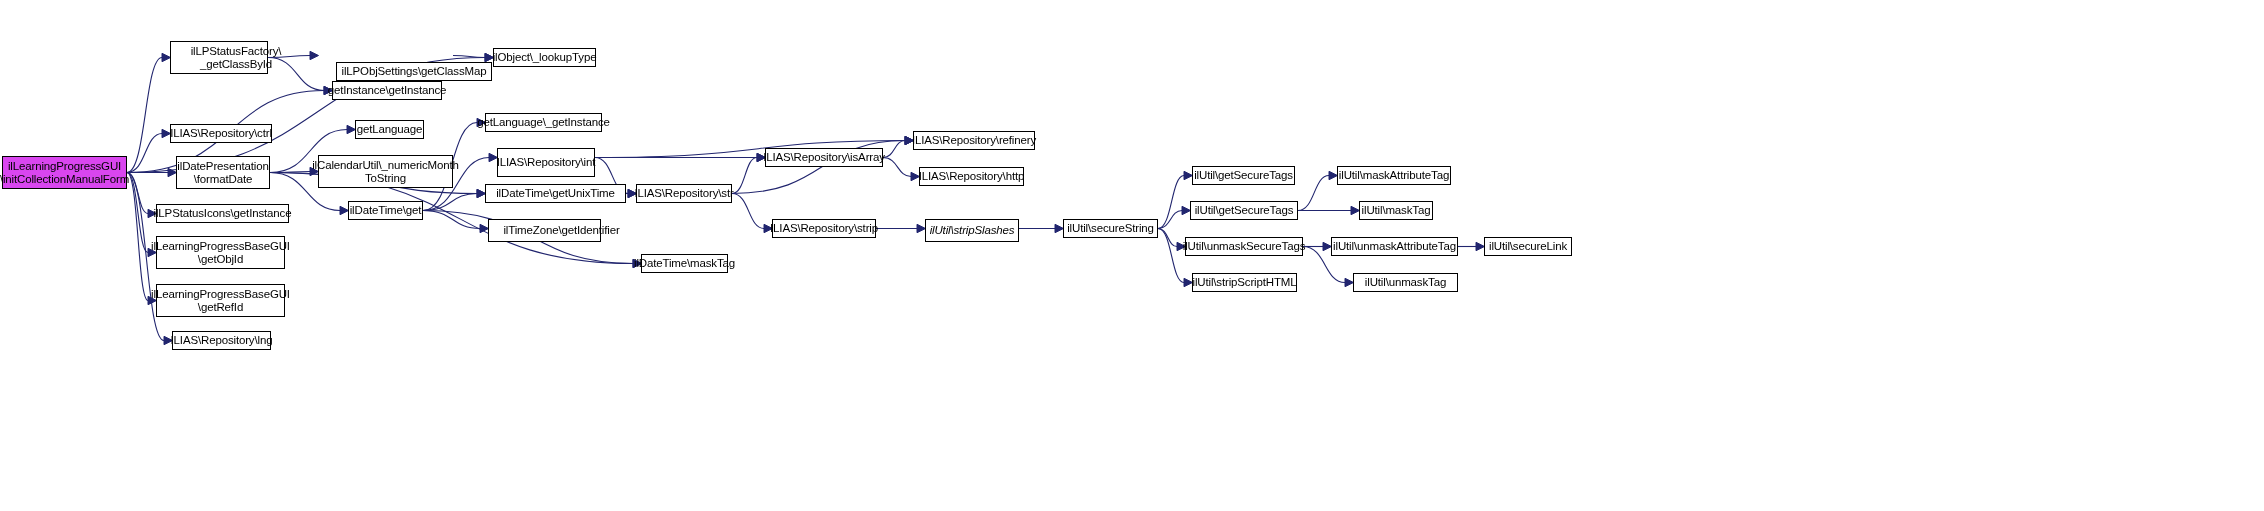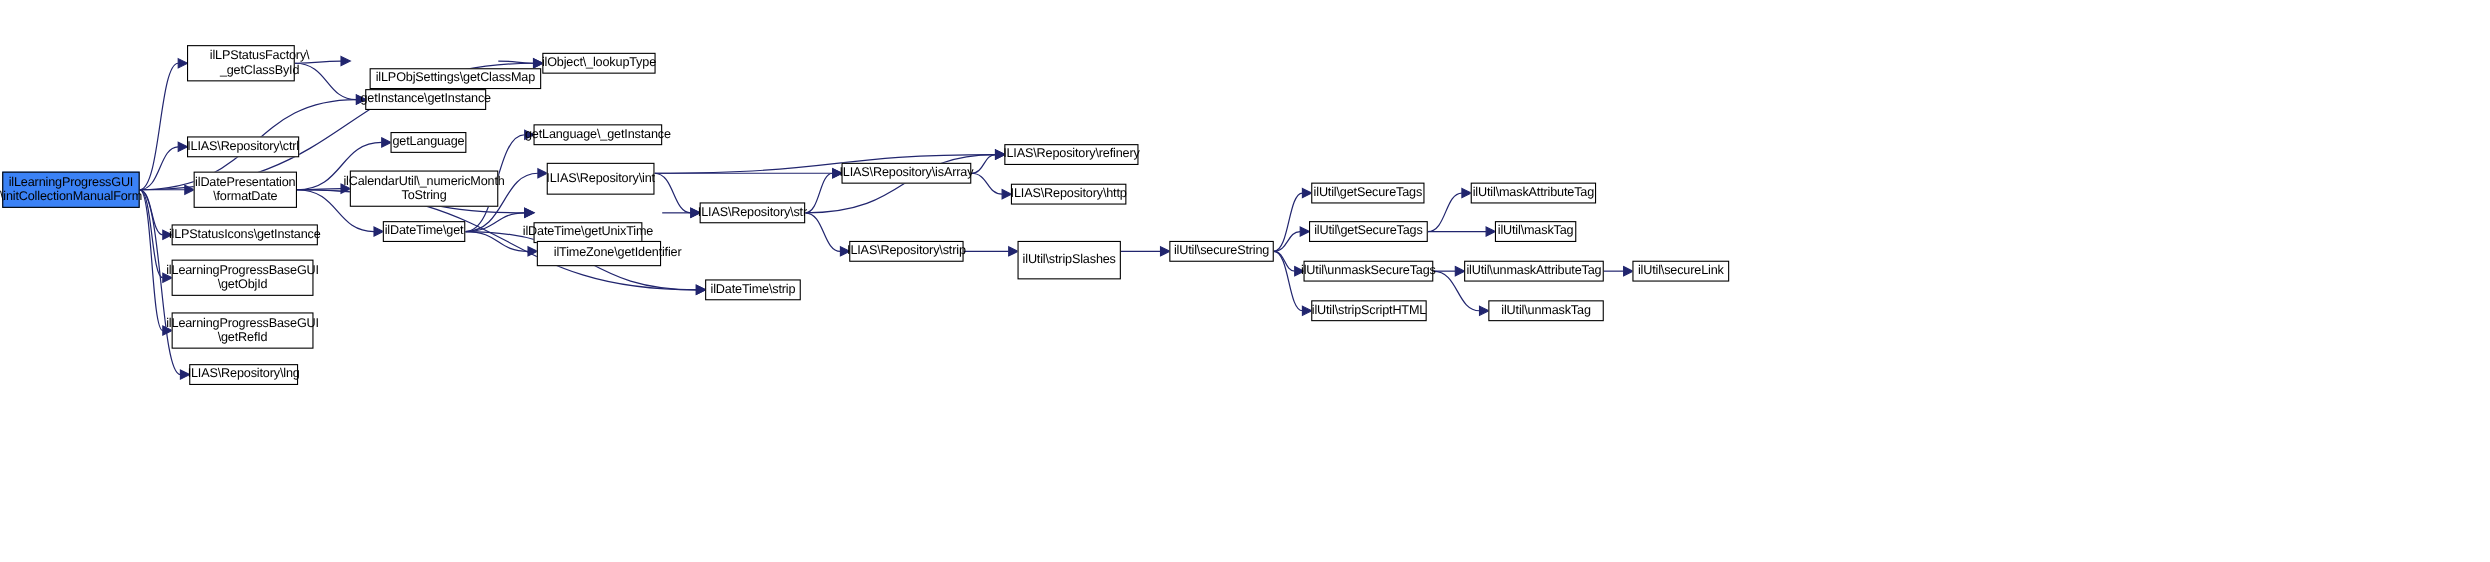--- a/index.html
+++ b/index.html
@@ -21,21 +21,21 @@
     align-items:center;
     justify-content:center;
     text-align:center;
     font-size:11.5px;
     line-height:13px;
     white-space:pre-line;
     letter-spacing:-0.15px;
     padding:0 3px;
   }
   .node.root{
-    background:#3b82f6;
+    background:#d946ef;
     border-color:#000000;
   }
   #edges{
     position:absolute;
     left:0; top:0;
     width:2264px;
     height:511px;
     pointer-events:none;
   }
   #edges path{ fill:none; stroke:#21256e; stroke-width:1.1px; }
@@ -147,29 +147,29 @@
 ToString</div>
       <div class="node" style="left: 156px; top: 204px; width: 133px; height: 19px;">ilLPStatusIcons\getInstance</div>
       <div class="node" style="left: 156px; top: 236px; width: 129px; height: 33px;">ilLearningProgressBaseGUI
 \getObjId</div>
       <div class="node" style="left: 156px; top: 284px; width: 129px; height: 33px;">ilLearningProgressBaseGUI
 \getRefId</div>
       <div class="node" style="left: 172px; top: 331px; width: 99px; height: 19px;">ILIAS\Repository\lng</div>
       <div class="node" style="left: 348px; top: 201px; width: 75px; height: 19px;">ilDateTime\get</div>
       <div class="node" style="left: 485px; top: 113px; width: 117px; height: 19px;">getLanguage\_getInstance</div>
       <div class="node" style="left: 497px; top: 148px; width: 98px; height: 29px;">ILIAS\Repository\int</div>
-      <div class="node" style="left: 485px; top: 202px; width: 99px; height: 19px;">ilDateTime\getUnixTime</div>
+      <div class="node" style="left: 485px; top: 184px; width: 141px; height: 19px;">ilDateTime\getUnixTime</div>
       <div class="node" style="left: 488px; top: 219px; width: 113px; height: 23px; padding-left: 37px;">ilTimeZone\getIdentifier</div>
-      <div class="node" style="left: 641px; top: 254px; width: 87px; height: 19px;">ilDateTime\strip</div>
+      <div class="node" style="left: 641px; top: 254px; width: 87px; height: 19px;">ilDateTime\maskTag</div>
       <div class="node" style="left: 636px; top: 184px; width: 96px; height: 19px;">ILIAS\Repository\str</div>
       <div class="node" style="left: 765px; top: 148px; width: 118px; height: 19px;">ILIAS\Repository\isArray</div>
       <div class="node" style="left: 772px; top: 219px; width: 104px; height: 19px;">ILIAS\Repository\strip</div>
       <div class="node" style="left: 913px; top: 131px; width: 122px; height: 19px;">ILIAS\Repository\refinery</div>
       <div class="node" style="left: 919px; top: 167px; width: 105px; height: 19px;">ILIAS\Repository\http</div>
-      <div class="node" style="left: 925px; top: 219px; width: 94px; height: 35px;">ilUtil\stripSlashes</div>
+      <div class="node" style="left: 925px; top: 219px; width: 94px; height: 23px; font-style: italic;">ilUtil\stripSlashes</div>
       <div class="node" style="left: 1063px; top: 219px; width: 95px; height: 19px;">ilUtil\secureString</div>
       <div class="node" style="left: 1192px; top: 166px; width: 103px; height: 19px;">ilUtil\getSecureTags</div>
       <div class="node" style="left: 1190px; top: 201px; width: 108px; height: 19px;">ilUtil\getSecureTags</div>
       <div class="node" style="left: 1185px; top: 237px; width: 118px; height: 19px;">ilUtil\unmaskSecureTags</div>
       <div class="node" style="left: 1192px; top: 273px; width: 105px; height: 19px;">ilUtil\stripScriptHTML</div>
       <div class="node" style="left: 1337px; top: 166px; width: 114px; height: 19px;">ilUtil\maskAttributeTag</div>
       <div class="node" style="left: 1359px; top: 201px; width: 74px; height: 19px;">ilUtil\maskTag</div>
       <div class="node" style="left: 1331px; top: 237px; width: 127px; height: 19px;">ilUtil\unmaskAttributeTag</div>
       <div class="node" style="left: 1353px; top: 273px; width: 105px; height: 19px;">ilUtil\unmaskTag</div>
       <div class="node" style="left: 1484px; top: 237px; width: 88px; height: 19px;">ilUtil\secureLink</div>

